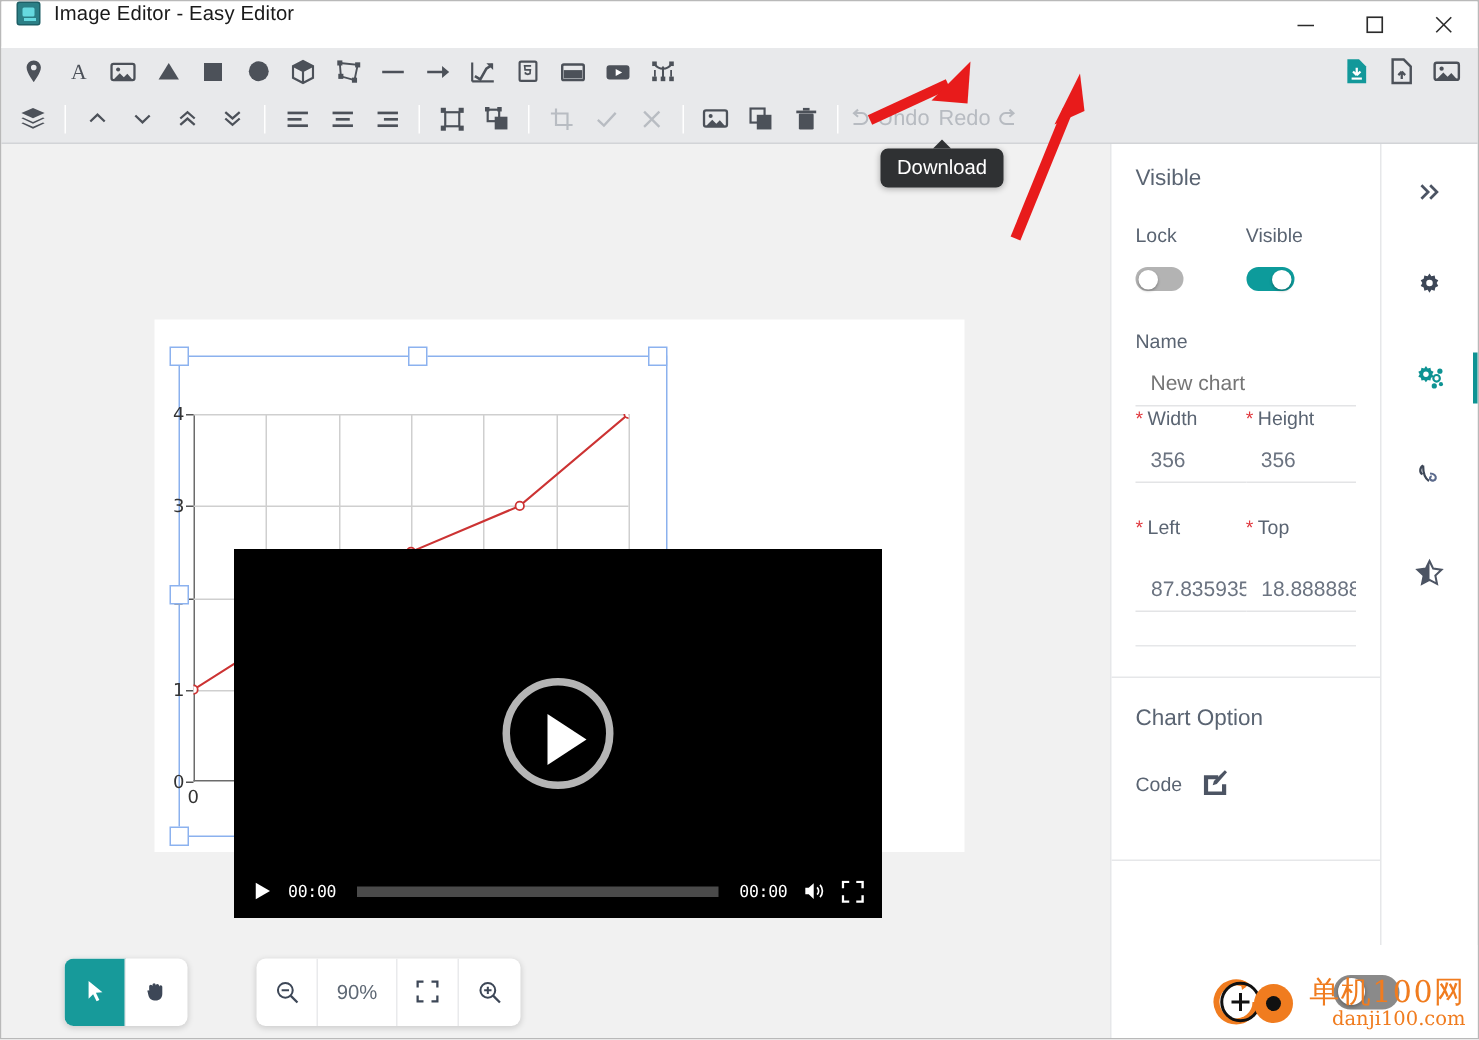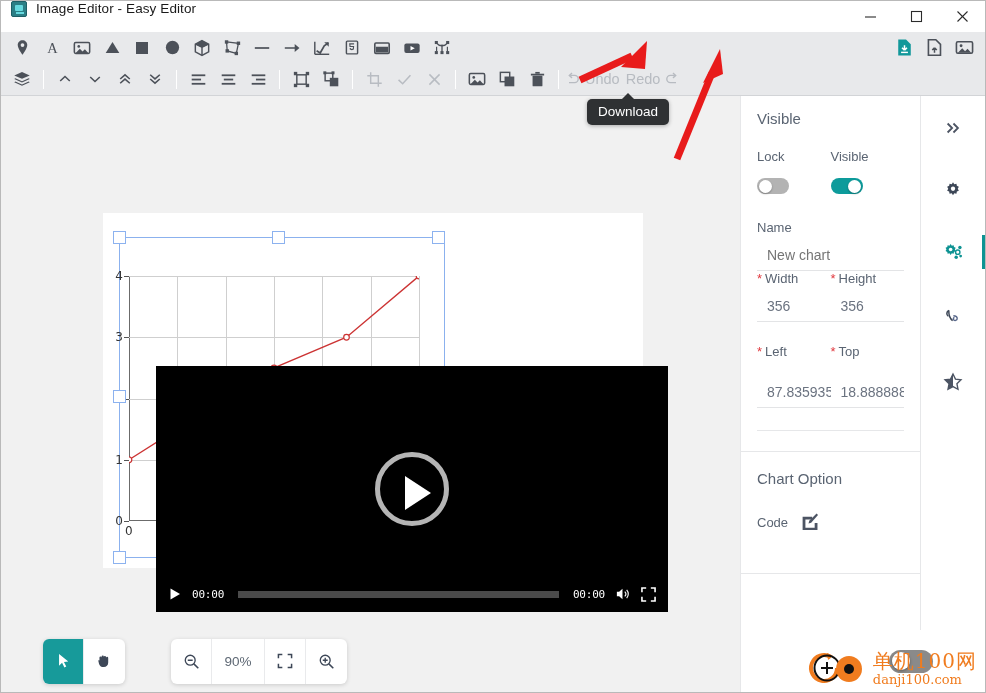--- a/index.html
+++ b/index.html
@@ -72,21 +72,21 @@
             font-size:12px; color:#333; font-family:"DejaVu Sans",sans-serif; }
   .ytick { position:absolute; left:-5px; width:5px; height:1px; background:#555; }
   .yaxis { position:absolute; left:0; top:0; bottom:0; width:1px; background:#6b6b6b; }
   .xaxis { position:absolute; left:0; right:0; bottom:0; height:1px; background:#6b6b6b; }
   .gl-h { position:absolute; left:0; right:0; height:1px; background:#cfcfcf; }
   .gl-v { position:absolute; top:0; bottom:0; width:1px; background:#cfcfcf; }
   .xorigin { position:absolute; left:-4px; top:100%; margin-top:3px; font-size:12px;
              color:#333; font-family:"DejaVu Sans",sans-serif; }
 
   
-  .video { position:absolute; left:155px; top:270px; width:512px; height:246px;
+  .video { position:absolute; left:155px; top:270px; width:432px; height:246px;
            background:#000; }
   .play-big { position:absolute; left:50%; top:50%; width:74px; height:74px;
               margin:-37px 0 0 -37px; border:5px solid #b5b5b5; border-radius:50%; }
   .play-big:after { content:""; position:absolute; left:25px; top:19px;
                     border-left:26px solid #fff; border-top:17px solid transparent;
                     border-bottom:17px solid transparent; }
   .vctrl { position:absolute; left:0; right:0; bottom:0; height:36px; display:flex;
            align-items:center; padding:0 12px; gap:10px; }
   .vbtn { color:#fff; display:flex; align-items:center; }
   .vtime { color:#fff; font-size:11px; font-family:"DejaVu Sans Mono",monospace;
@@ -142,21 +142,21 @@
               position:relative; margin-right:52px; }
   .f-toggle .knob { position:absolute; top:2.5px; left:3px; width:18px; height:18px;
                     border-radius:50%; background:#fff; box-shadow:0 1px 3px rgba(0,0,0,.35);}
   .foot-white { position:absolute; right:0; top:0; bottom:0; width:245px; background:#fff;
                 border-left:1px solid #e6e7e9; }
 
   
   .wm { position:absolute; right:8px; bottom:4px; display:flex; align-items:flex-end; gap:4px;
         z-index:50; }
   .wm-logo { position:relative; width:62px; height:40px; }
-  .wm-txt { display:flex; flex-direction:column; line-height:1; padding-bottom:2px; }
+  .wm-txt { display:flex; flex-direction:column; line-height:1; padding-bottom:2px;text-align:right; }
   .wm-cn { font-size:20px; color:#f07c1f; font-family:"DejaVu Serif",serif; letter-spacing:1px; }
   .wm-en { font-size:13px; color:#f07c1f; font-family:"DejaVu Serif",serif; margin-top:2px; }
 
   
   .anno { position:absolute; inset:0; pointer-events:none; z-index:45; }
 </style>
 </head>
 <body>
 
 <div class="app">

